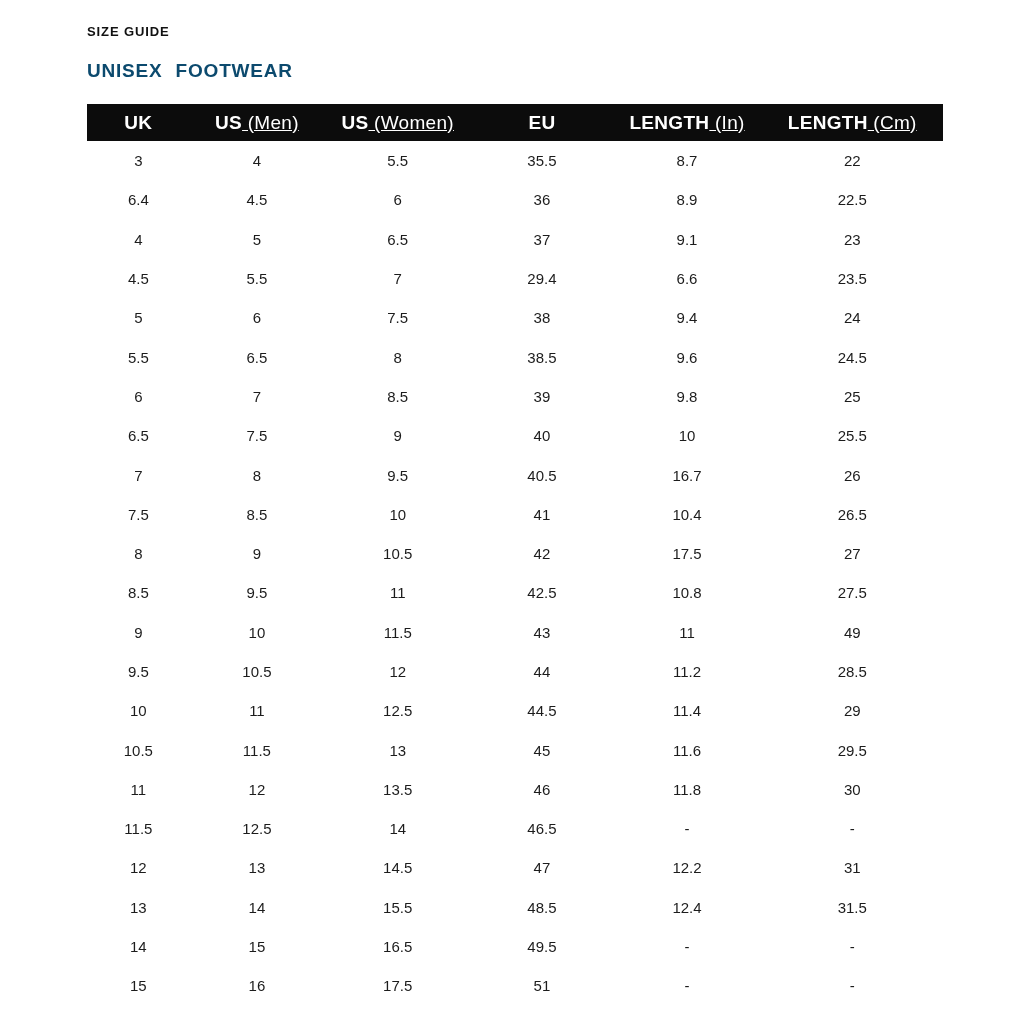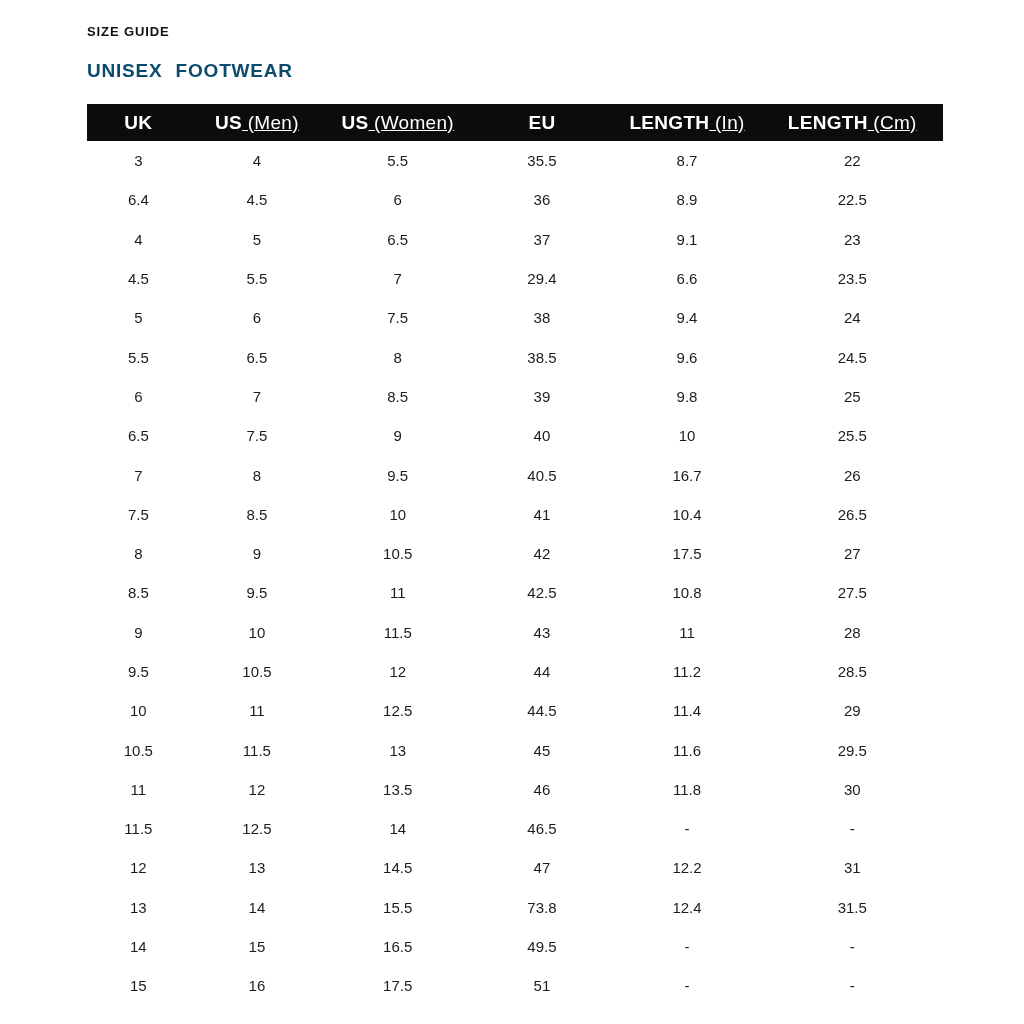--- a/index.html
+++ b/index.html
@@ -192,21 +192,21 @@
           <td>42.5</td>
           <td>10.8</td>
           <td>27.5</td>
         </tr>
         <tr>
           <td>9</td>
           <td>10</td>
           <td>11.5</td>
           <td>43</td>
           <td>11</td>
-          <td>28</td>
+          <td>49</td>
         </tr>
         <tr>
           <td>9.5</td>
           <td>10.5</td>
           <td>12</td>
           <td>44</td>
           <td>11.2</td>
           <td>28.5</td>
         </tr>
         <tr>
@@ -246,21 +246,21 @@
           <td>13</td>
           <td>14.5</td>
           <td>47</td>
           <td>12.2</td>
           <td>31</td>
         </tr>
         <tr>
           <td>13</td>
           <td>14</td>
           <td>15.5</td>
-          <td>73.8</td>
+          <td>48.5</td>
           <td>12.4</td>
           <td>31.5</td>
         </tr>
         <tr>
           <td>14</td>
           <td>15</td>
           <td>16.5</td>
           <td>49.5</td>
           <td>-</td>
           <td>-</td>

